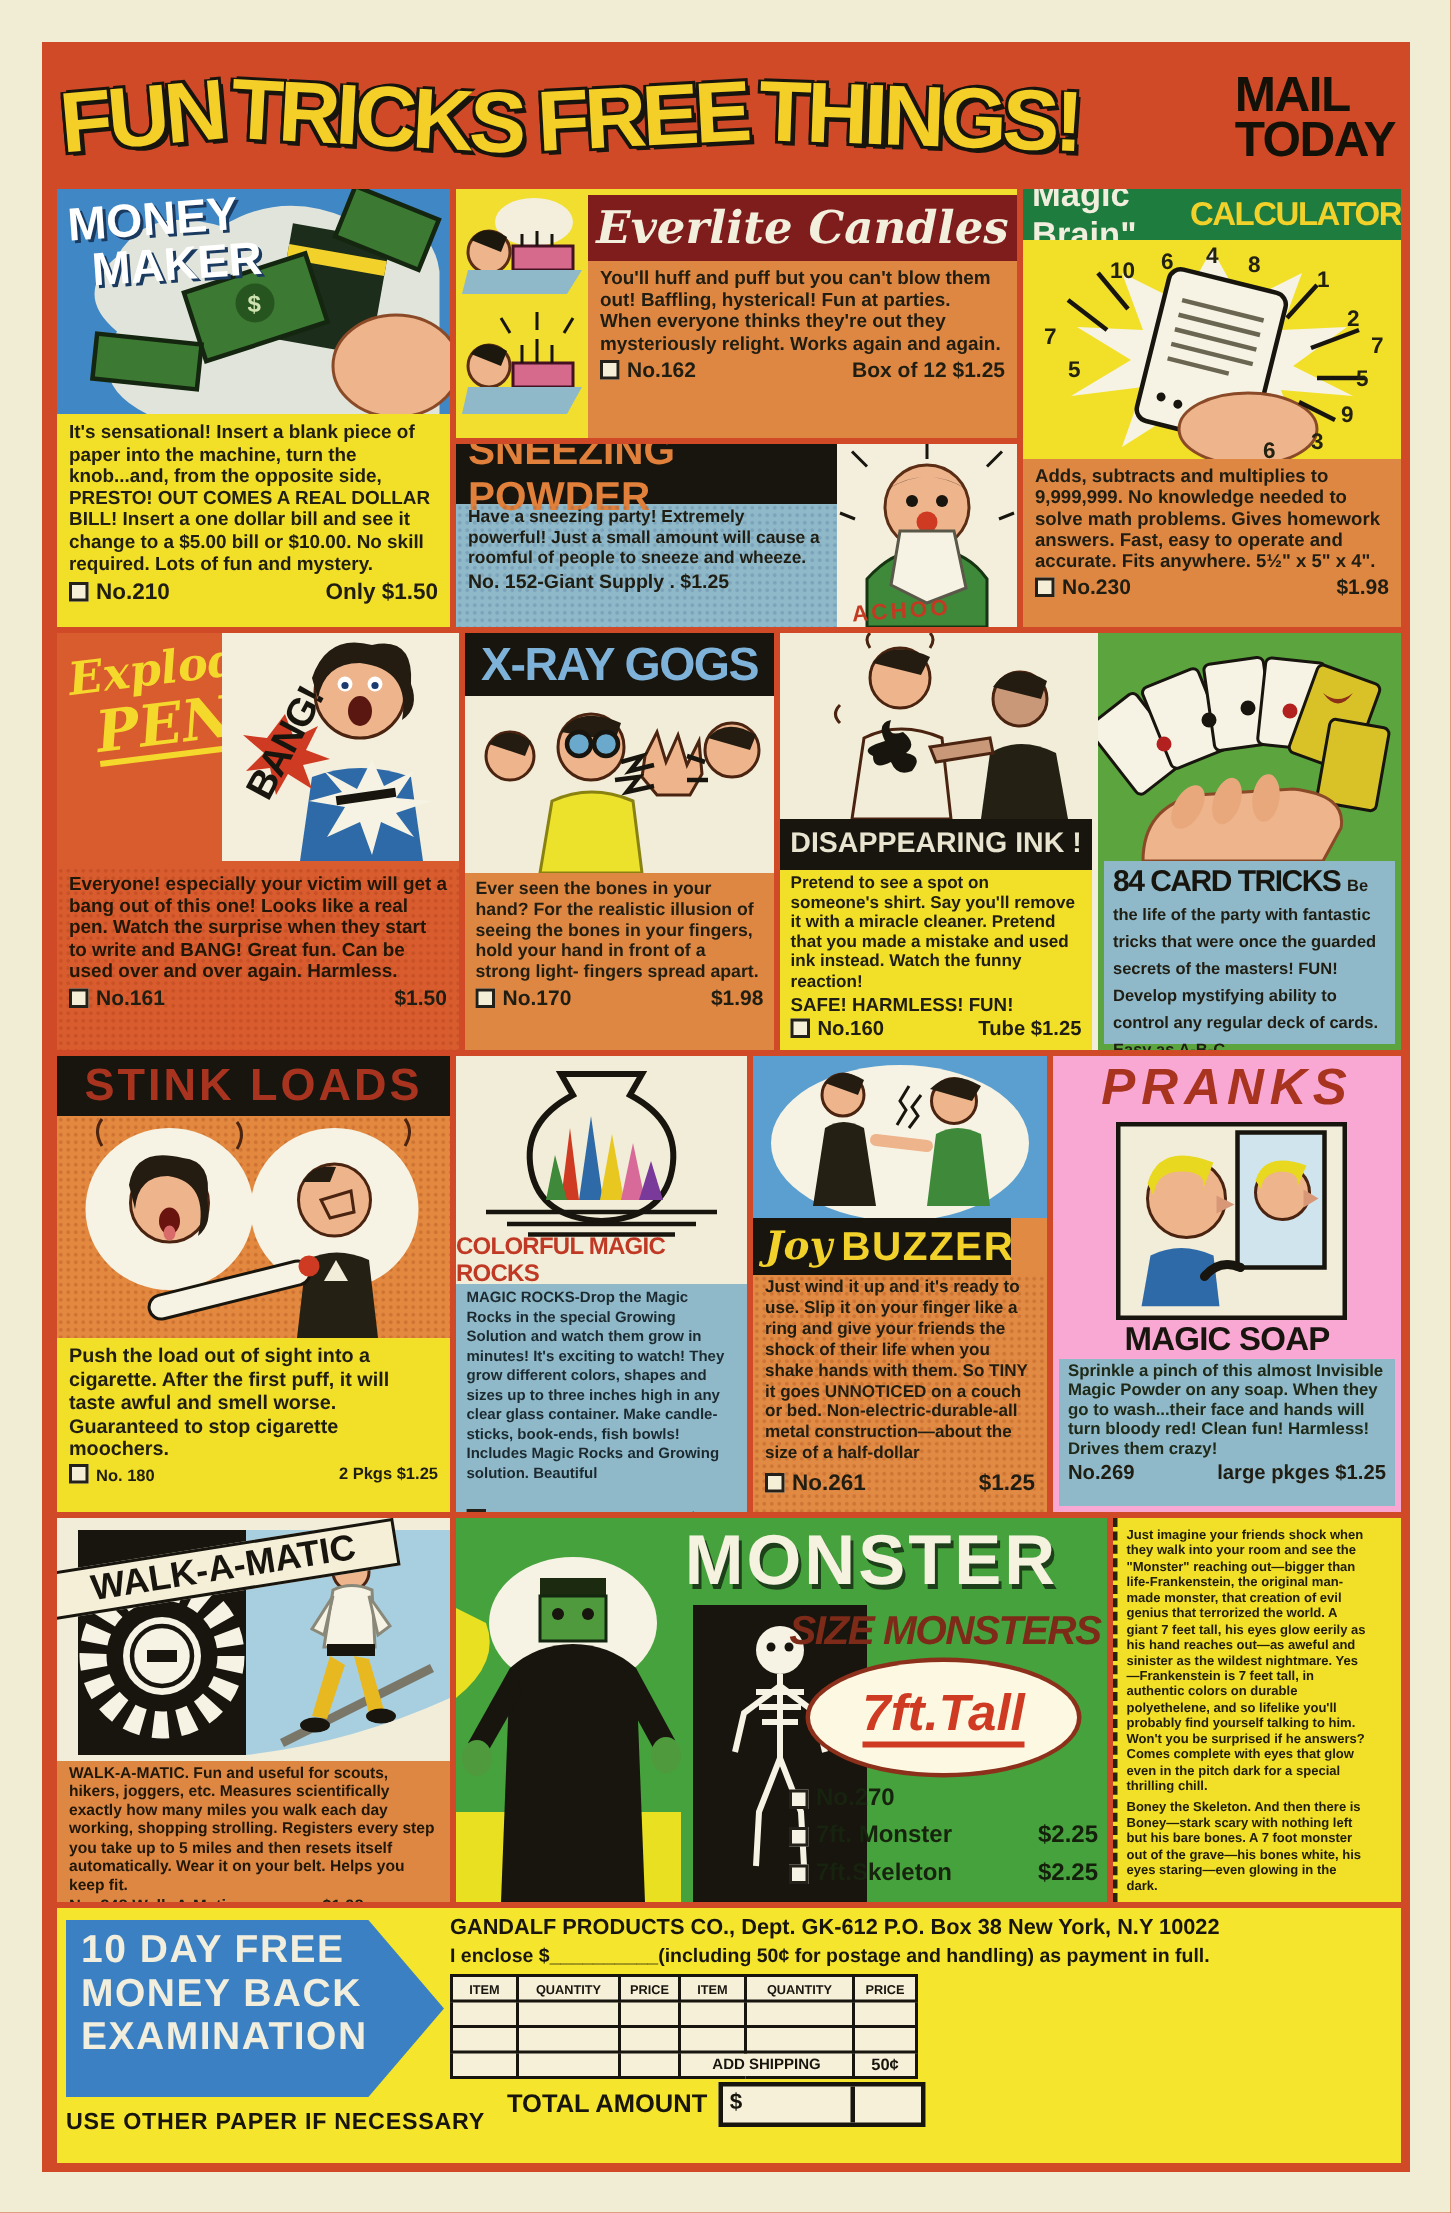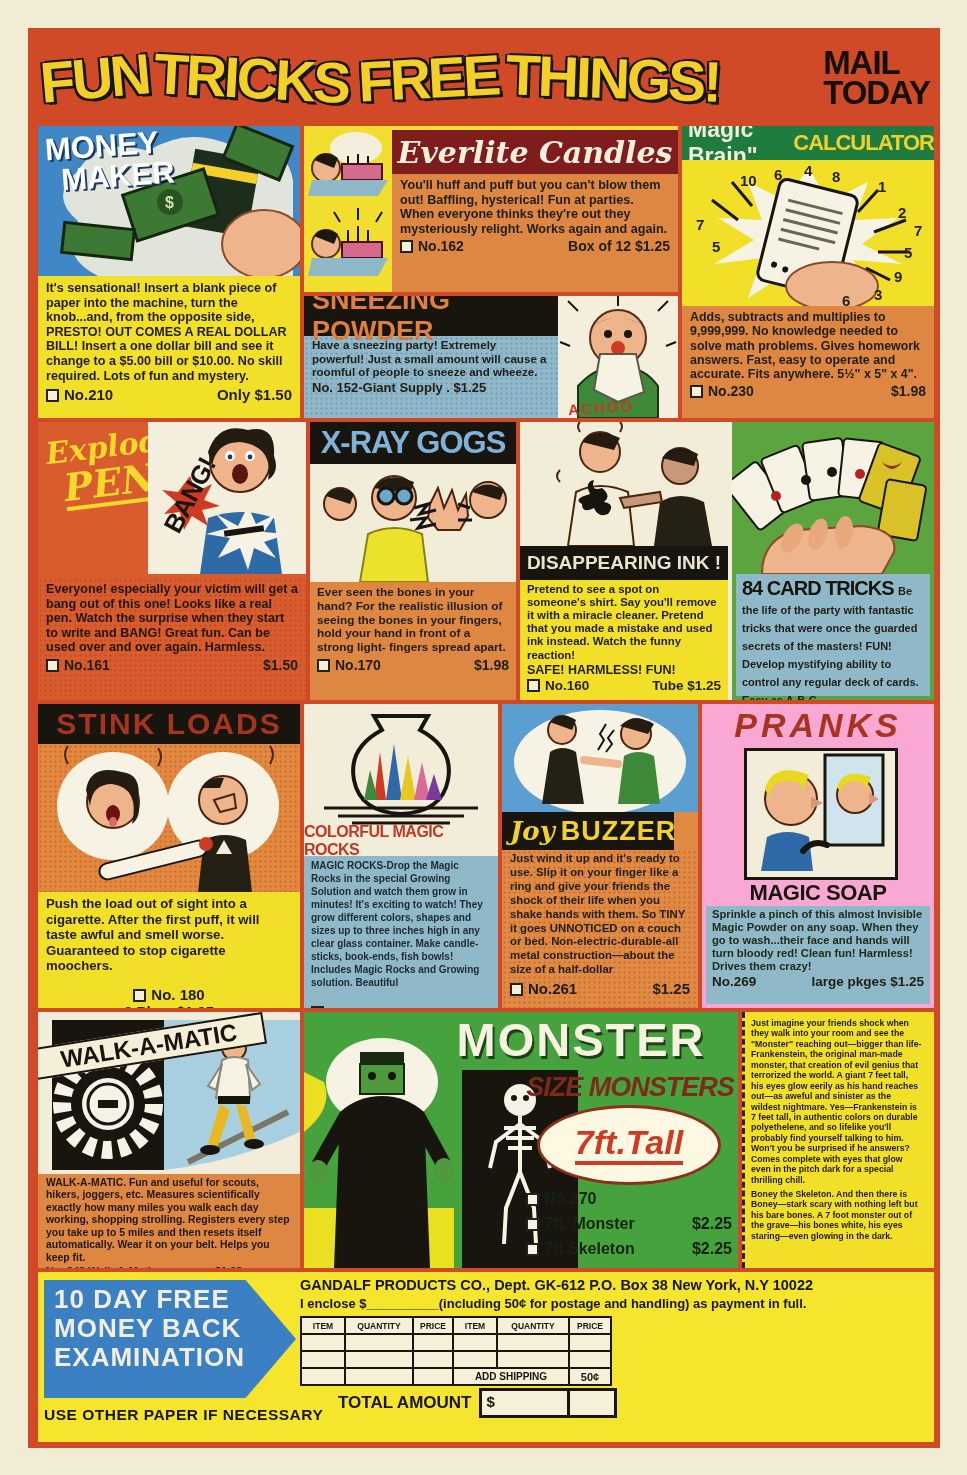--- a/index.html
+++ b/index.html
@@ -108,21 +108,21 @@
   
   .mo-title{position:absolute;left:120px;top:0px;width:314px;text-align:center;font-weight:bold;font-size:47px;color:#f6f2e0;letter-spacing:2px;text-shadow:2px 3px 0 #1d401a;}
   .mo-sub{position:absolute;left:218px;top:60px;width:216px;text-align:center;font-weight:bold;font-style:italic;font-size:27px;color:#7e2a18;letter-spacing:-1px;}
   .mo-oval{position:absolute;left:236px;top:96px;width:178px;height:74px;background:#fdf8e2;border-radius:50%;box-shadow:0 0 0 3px #8c2f1b;display:flex;align-items:center;justify-content:center;}
   .mo-badge{font-weight:bold;font-style:italic;font-size:34px;color:#cf3a22;border-bottom:4px solid #cf3a22;line-height:1.05;}
   .mo-list{position:absolute;left:222px;top:178px;width:206px;}
   .mo-item{display:flex;align-items:center;font-weight:bold;font-size:16px;color:#17230e;margin-bottom:7px;}
   .mo-price{margin-left:auto;color:#14200c;}
   
   .mt{padding:6px 6px;font-weight:bold;font-size:8.7px;line-height:1.2;color:#201c08;}
-  .mt p{margin:0 6px 4px 0;}
+  .mt p{margin:0 16px 4px 0;}
   
   .of-arrow{position:absolute;left:6px;top:8px;width:252px;height:118px;background:#3b80c2;
     clip-path:polygon(0 0,80% 0,100% 50%,80% 100%,0 100%);color:#f2eedd;font-weight:bold;font-size:26px;line-height:1.12;padding:5px 0 0 10px;box-sizing:border-box;letter-spacing:1px;}
   .of-use{position:absolute;left:6px;top:134px;font-weight:bold;font-size:15.5px;color:#17150e;letter-spacing:.5px;}
   .of-company{position:absolute;left:262px;top:5px;width:630px;font-weight:bold;font-size:14.5px;color:#17150e;}
   .of-enclose{position:absolute;left:262px;top:24px;width:630px;font-weight:bold;font-size:13px;color:#17150e;}
   .of-table{position:absolute;left:262px;top:44px;border-collapse:collapse;background:#f7f0d8;}
   .of-table th,.of-table td{border:2px solid #17150e;font-size:8.5px;font-weight:bold;color:#17150e;padding:1px 2px;height:13px;text-align:center;}
   .of-total{position:absolute;left:300px;top:116px;display:flex;align-items:center;font-weight:bold;font-size:17px;color:#17150e;}
   .of-total-box{display:flex;border:3px solid #17150e;margin-left:8px;background:#f7f0d8;}
@@ -437,21 +437,21 @@
         <circle cx="168" cy="100" r="7" fill="#cf3a22"></circle>
         <g stroke="#4a2410" stroke-width="2" fill="none">
           <path d="M30 20 Q24 10 30 2"></path>
             <path d="M120 22 Q126 12 120 4"></path>
             <path d="M232 20 Q238 10 232 2"></path>
         </g>
       </svg>
     </div>
     <div class="st-desc">
       <div class="desc" style="font-size:13.2px;line-height:1.18;">Push the load out of sight into a cigarette. After the first puff, it will taste awful and smell worse. Guaranteed to stop cigarette moochers.</div>
-      <div class="item-row" style="font-size:15px;margin-top:12px;flex-direction:column;">
+      <div class="item-row" style="font-size:11px;margin-top:2px;">
         <span><span class="cb"></span><span>No. 180</span></span>
         <span>2 Pkgs  $1.25</span>
       </div>
     </div>
   </div>
 
   <div class="ad" id="ad-rocks">
     <div class="rk-ill">
       <svg viewBox="0 0 194 122" width="194" height="122">
         <path d="M70 12 L124 12 L116 26 Q150 44 144 76 Q138 108 97 110 Q56 108 50 76 Q44 44 78 26 Z" fill="none" stroke="#17150e" stroke-width="4"></path>

